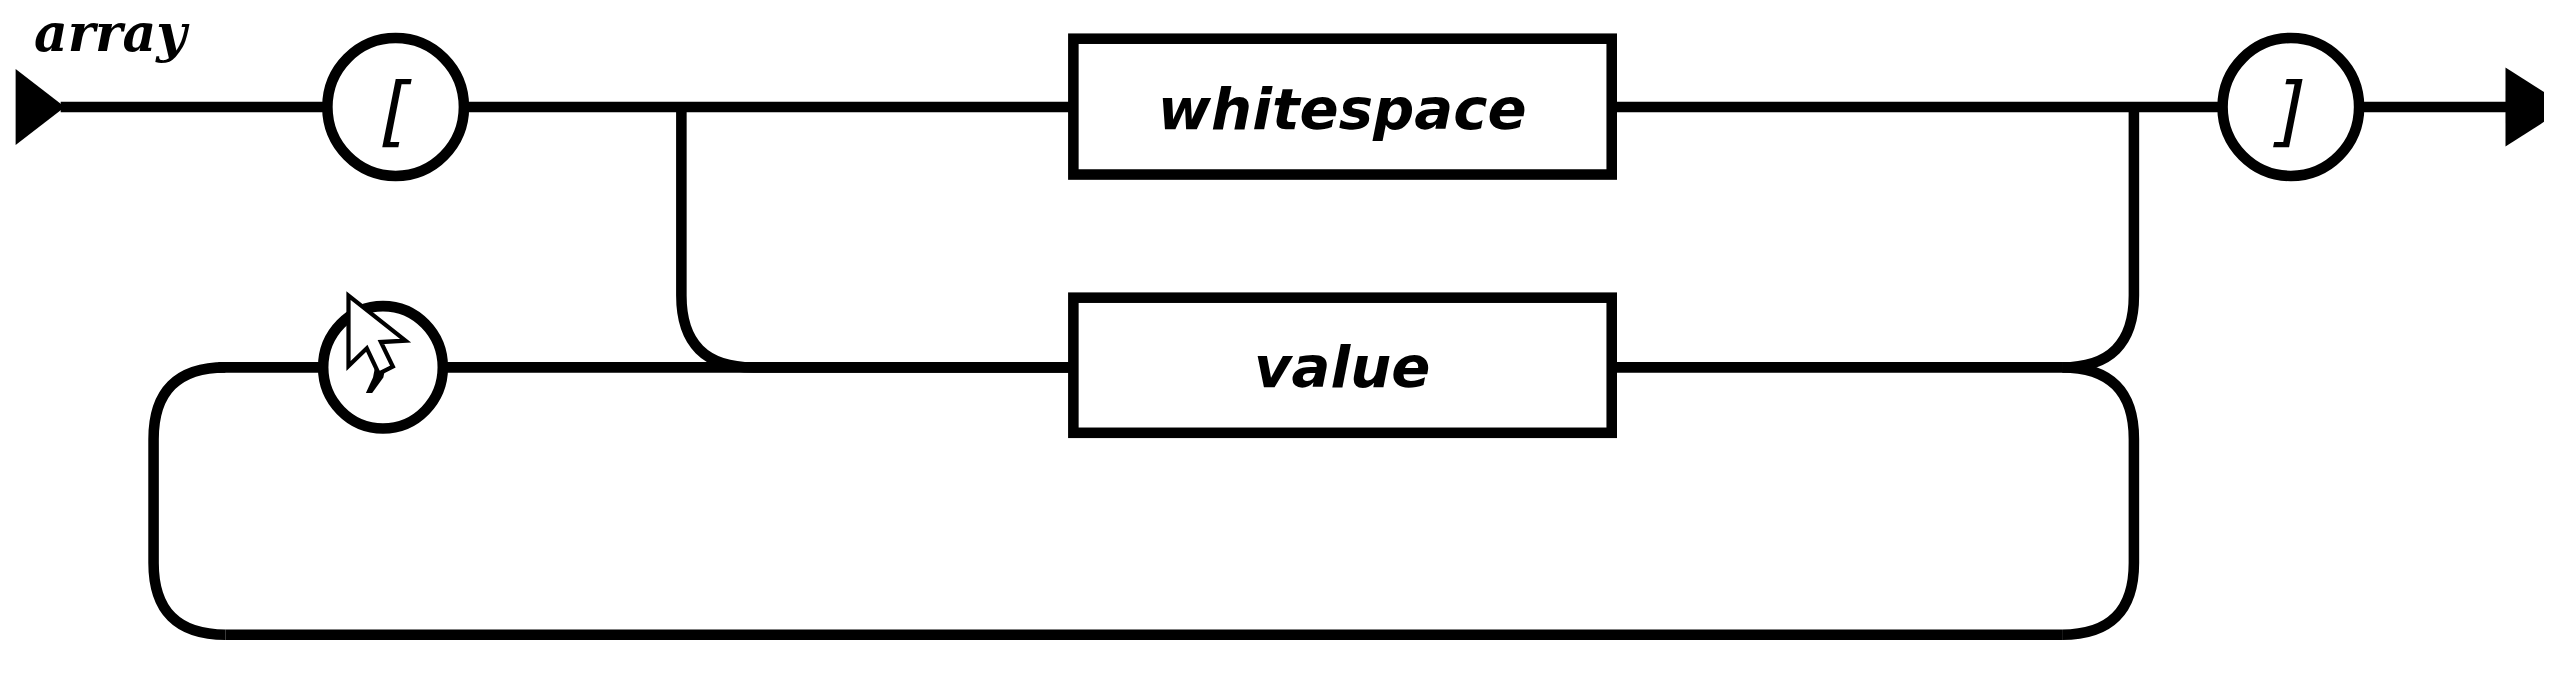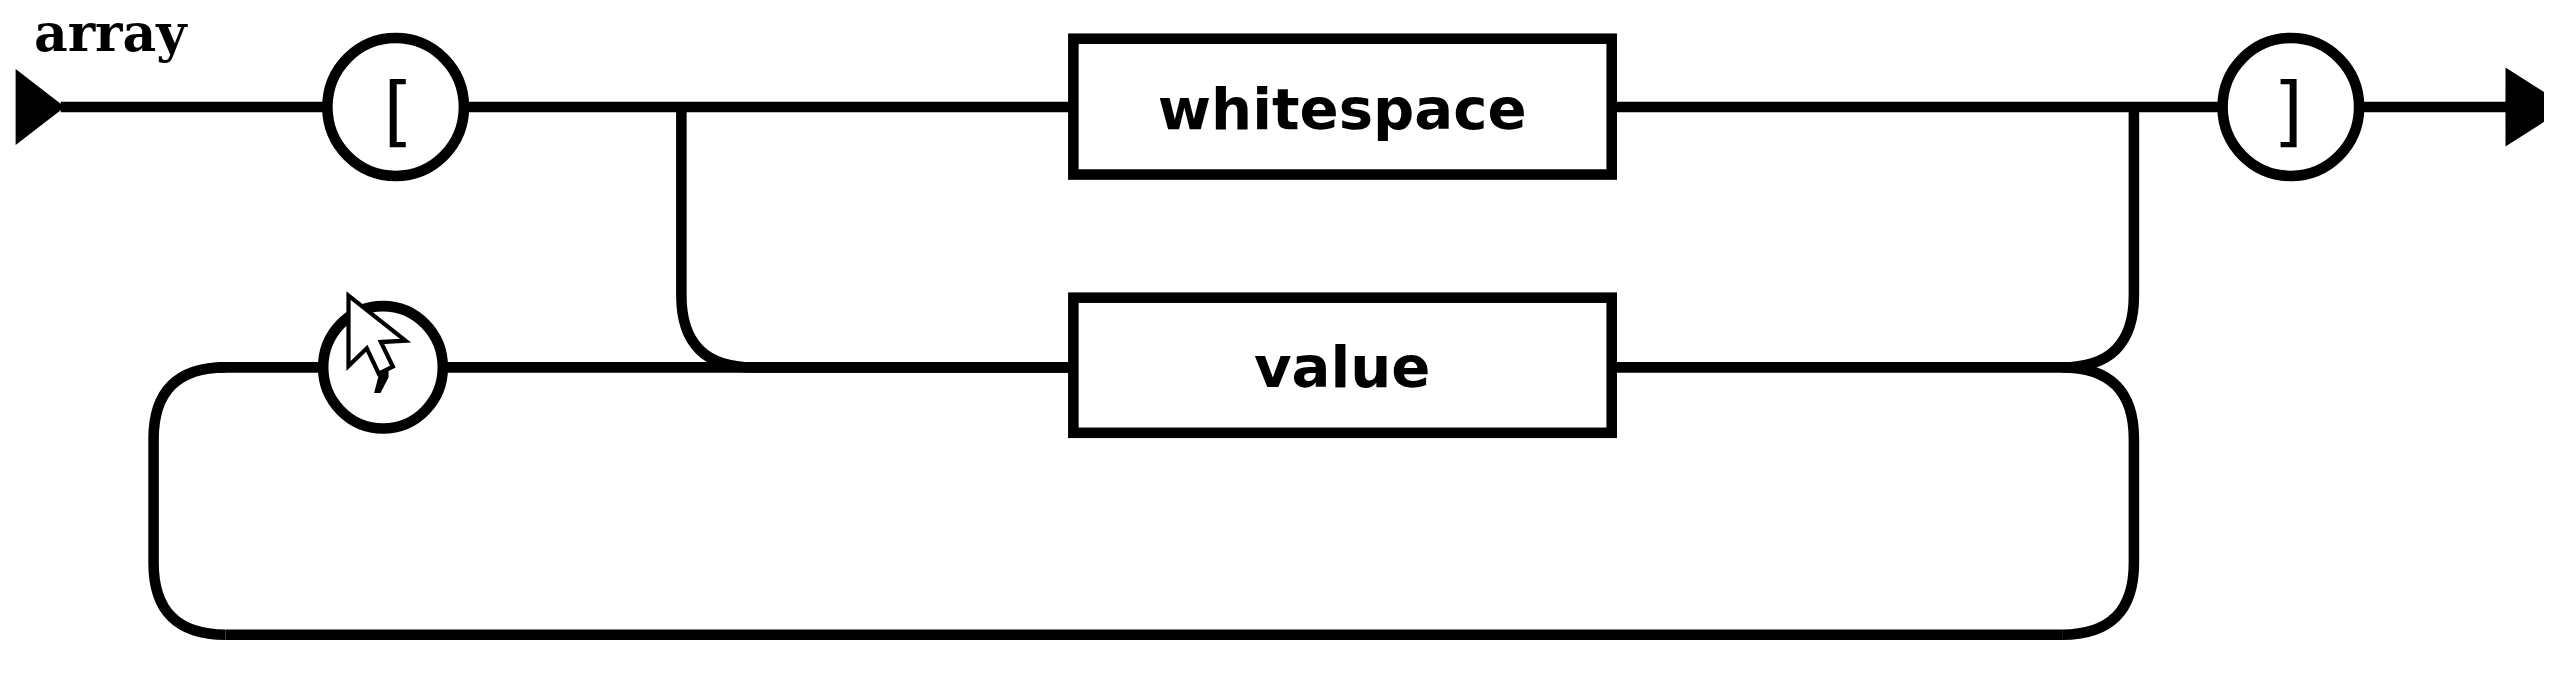--- a/index.html
+++ b/index.html
@@ -10,20 +10,21 @@
   }
   body {
     font-family: "Liberation Sans", sans-serif;
   }
   #stage {
     position: relative;
     width: 2544px;
     height: 677px;
     background: #ffffff;
     overflow: hidden;
+    font-style: italic;
   }
   #railroad {
     display: block;
     width: 2576px;
     height: 677px;
   }
   .rail {
     fill: none;
     stroke: #000000;
     stroke-width: 15;

